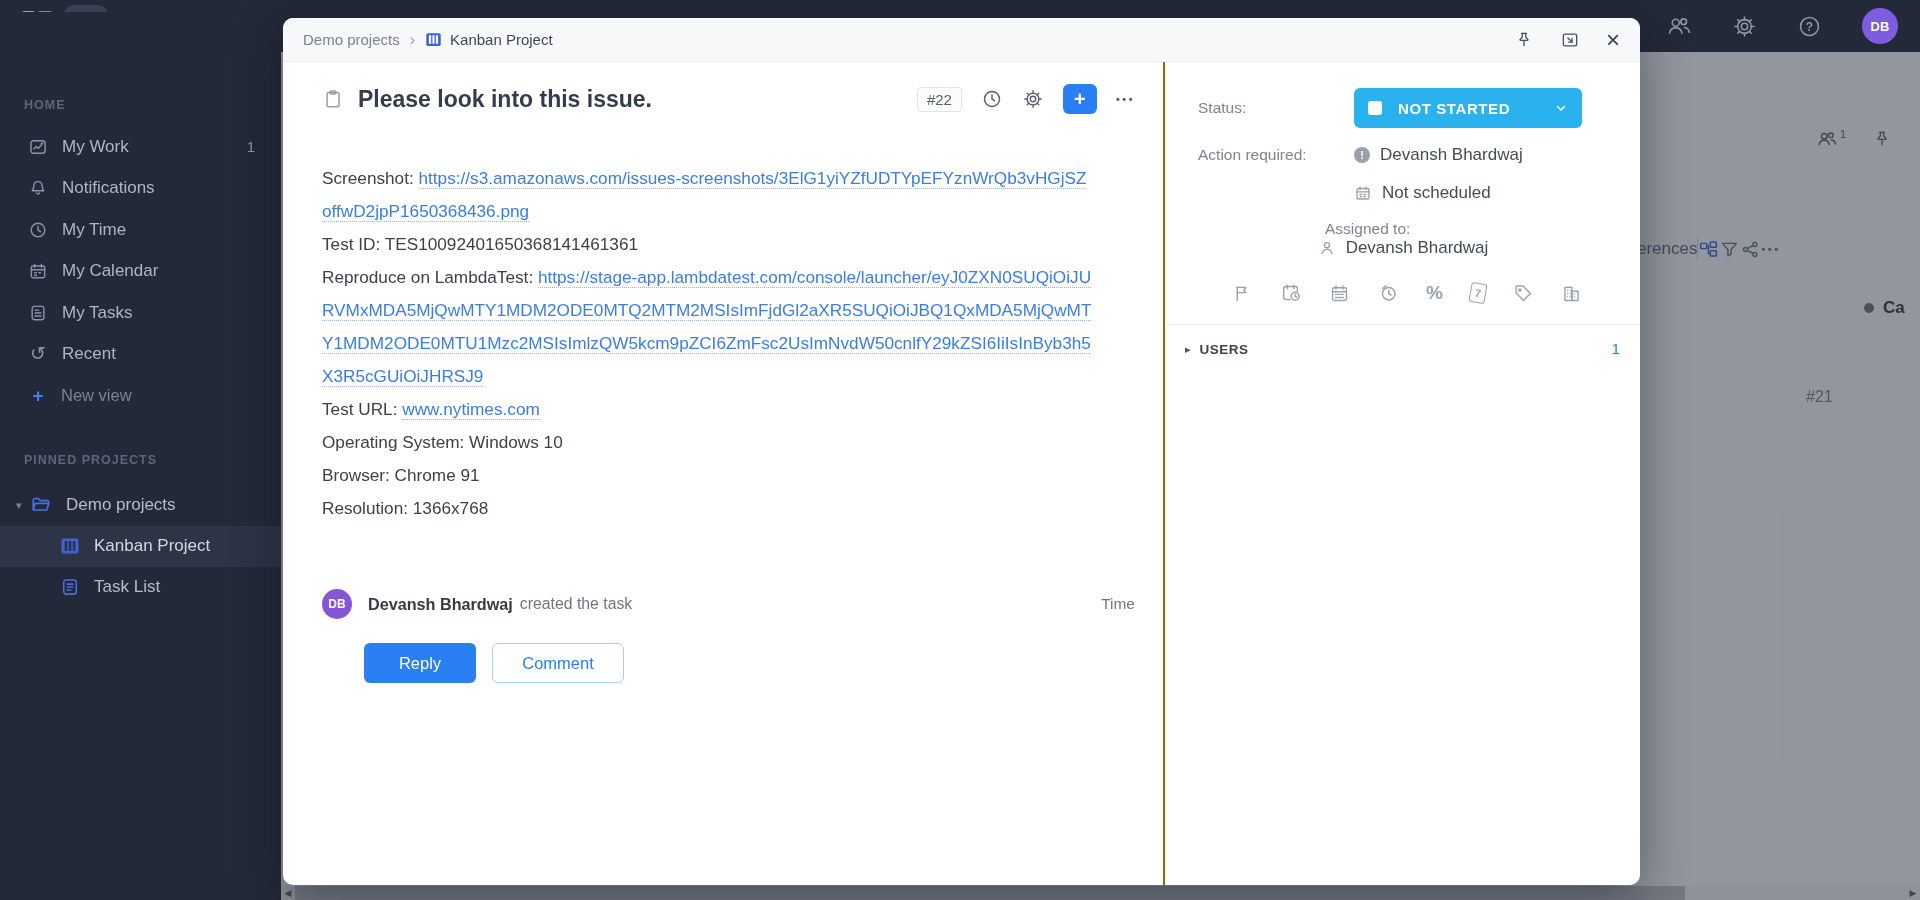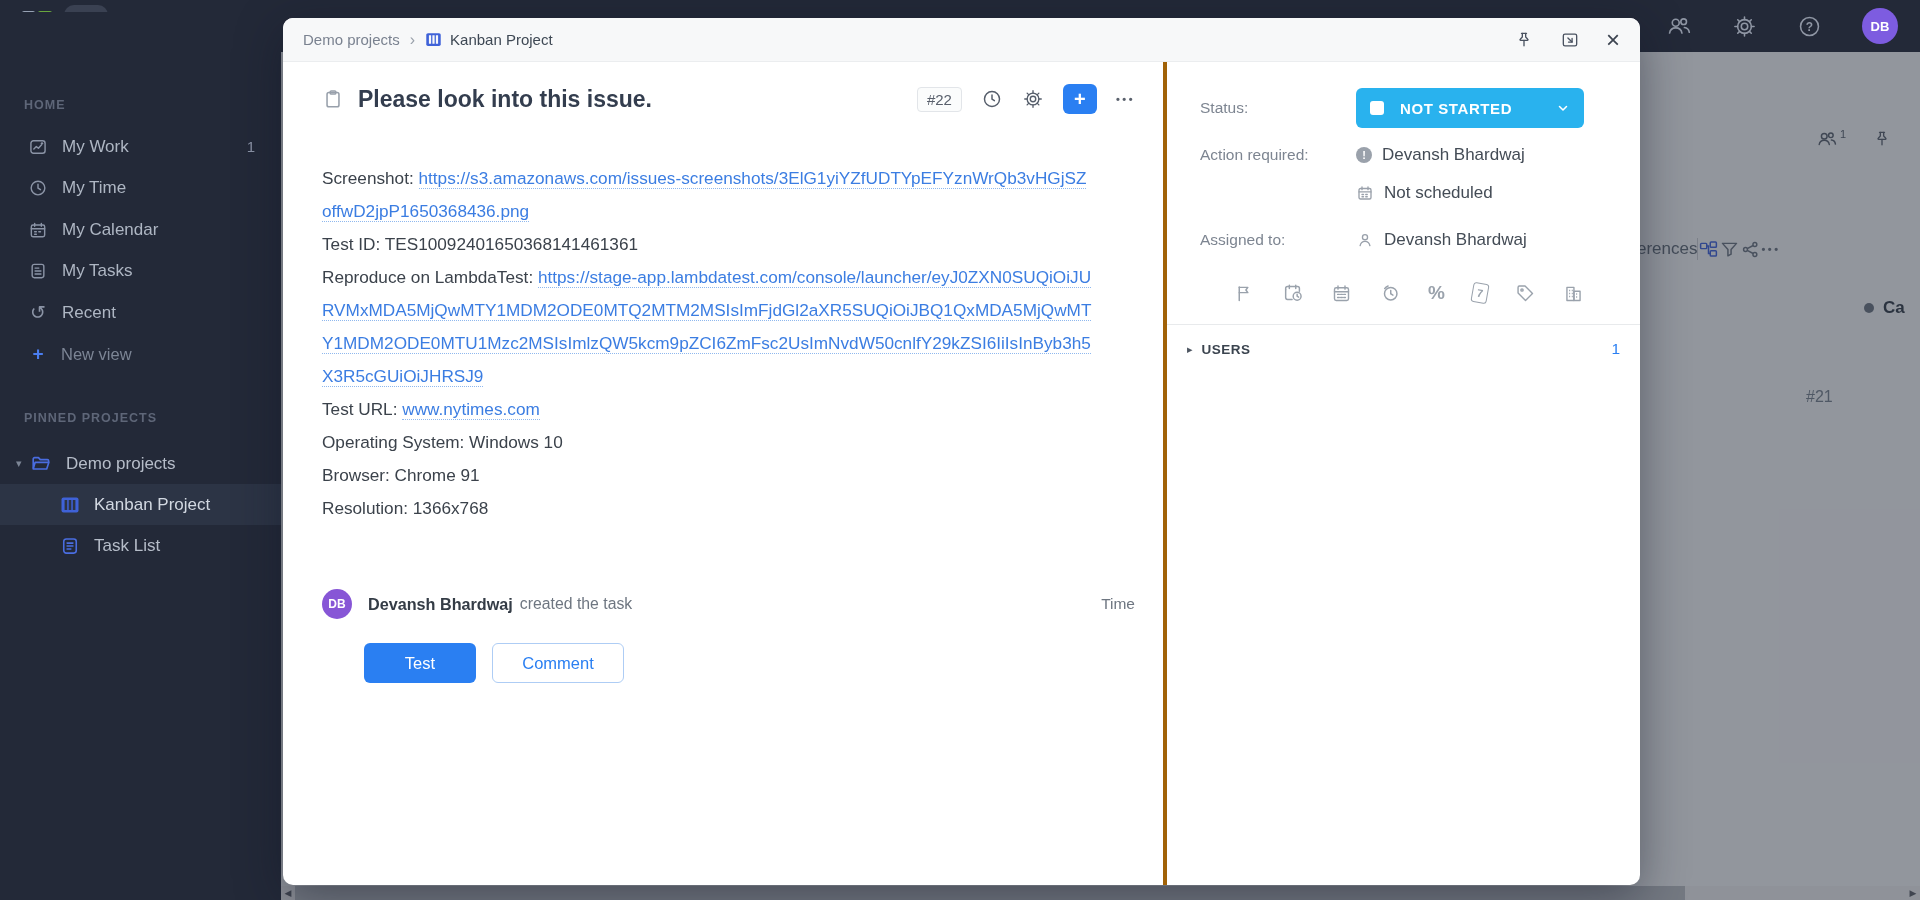--- a/index.html
+++ b/index.html
@@ -53,21 +53,21 @@
   .modal-header { height:44px; flex:none; background:#f7f8f9; border-bottom:1px solid #ebedef;
     display:flex; align-items:center; padding:0 20px; }
   .crumb-parent { color:#7a8290; font-size:15px; }
   .crumb-chev { color:#9aa1ab; font-size:16px; margin:0 10px; }
   .crumb-cur { color:#3e4854; font-size:15px; margin-left:8px; }
   .hdr-icons { margin-left:auto; display:flex; align-items:center; gap:26px; color:#4a5260; }
   .close-x { font-size:24px; color:#3c4450; line-height:1; cursor:pointer; }
 
   .modal-body { flex:1; display:flex; min-height:0; }
   .main-col { width:880px; flex:none; padding:14px 28px 0 39px; }
-  .side-col { flex:1; border-left:4px solid #a16207; padding:26px 32px 0 33px; }
+  .side-col { flex:1; border-left:2px solid #a16207; padding:26px 32px 0 33px; }
 
   .title-row { display:flex; align-items:center; height:46px; }
   .title-row h1 { font-size:23px; font-weight:bold; color:#333d4e; margin-left:14px; }
   .title-controls { margin-left:auto; display:flex; align-items:center; gap:19px; color:#565e6b; }
   .id-badge { border:1px solid #e2e5e9; background:#fbfcfc; border-radius:4px; font-size:15px; color:#59606c; padding:3px 9px; }
   .add-btn { width:34px; height:30px; border-radius:6px; background:#2a7ff2; color:#fff; font-size:20px; font-weight:bold;
     display:flex; align-items:center; justify-content:center; border:none; cursor:pointer; }
   .dots { font-size:11px; letter-spacing:2.5px; color:#59606c; font-weight:bold; }
 
   .description { margin-top:40px; width:770px; font-size:17.2px; line-height:33px; color:#3b424b; }
@@ -237,20 +237,29 @@
           <rect x="3.5" y="4.5" width="17" height="15" rx="3"></rect>
             <path d="M7 14.5l3-3 2.5 2 3.8-4.3"></path>
             <circle cx="16.8" cy="7.6" r="1.4" fill="currentColor" stroke="none"></circle>
         </svg>
       </span>
       <span>My Work</span>
       <span class="badge">1</span>
     </div>
     <div class="nav-item">
       <span class="ni">
+        <svg width="20" height="20" viewBox="0 0 24 24" fill="none" stroke="currentColor" stroke-width="1.7" stroke-linecap="round" stroke-linejoin="round">
+          <path d="M12 4.3c-3 0-5 2.3-5 5.3 0 3.6-.9 4.6-1.9 5.6h13.8c-1-1-1.9-2-1.9-5.6 0-3-2-5.3-5-5.3z"></path>
+            <path d="M10.3 17.9a1.8 1.8 0 0 0 3.4 0"></path>
+        </svg>
+      </span>
+      <span>Notifications</span>
+    </div>
+    <div class="nav-item">
+      <span class="ni">
         <svg width="20" height="20" viewBox="0 0 24 24" fill="none" stroke="currentColor" stroke-width="1.7" stroke-linecap="round">
           <circle cx="12" cy="12" r="8.2"></circle>
             <path d="M12 7.5V12l3 2"></path>
         </svg>
       </span>
       <span>My Time</span>
     </div>
     <div class="nav-item">
       <span class="ni">
         <svg width="20" height="20" viewBox="0 0 24 24" fill="none" stroke="currentColor" stroke-width="1.7" stroke-linecap="round">
@@ -391,21 +400,21 @@
       </div>
 
       <div class="activity-row">
         <span class="avatar" style="background:#8756d6;">DB</span>
         <span class="act-name">Devansh Bhardwaj</span>
         <span class="act-verb">created the task</span>
         <span class="act-time">Time</span>
       </div>
 
       <div class="btn-row">
-        <button class="btn btn-reply">Test</button>
+        <button class="btn btn-reply">Reply</button>
         <button class="btn btn-comment">Comment</button>
       </div>
     </div>
 
     <div class="side-col">
       <div class="p-row" style="margin-bottom:6px;">
         <span class="p-label">Status:</span>
         <button class="status-btn">
           <span class="status-sq"></span>
           <span class="status-txt">NOT STARTED</span>
@@ -429,21 +438,21 @@
           <span style="color:#9aa1ab;">
             <svg width="18" height="18" viewBox="0 0 24 24" fill="none" stroke="currentColor" stroke-width="1.8" stroke-linecap="round">
               <rect x="4" y="6" width="16" height="14" rx="2"></rect>
                 <path d="M8 4v3.5M16 4v3.5M4 10.5h16"></path>
                 <path d="M8 14h2M13 14h2M8 17h2M13 17h2"></path>
             </svg>
           </span>
           <span>Not scheduled</span>
         </span>
       </div>
-      <div class="p-row" style="height:40px;margin-top:8px;">
+      <div class="p-row" style="height:40px;margin-top:8px;flex-direction:column;">
         <span class="p-label">Assigned to:</span>
         <span class="p-val">
           <span style="color:#9aa1ab;">
             <svg width="18" height="18" viewBox="0 0 24 24" fill="none" stroke="currentColor" stroke-width="1.8" stroke-linecap="round">
               <circle cx="12" cy="8.3" r="3.4"></circle>
                 <path d="M5.5 19.5c.8-3.8 3-5.7 6.5-5.7s5.7 1.9 6.5 5.7"></path>
             </svg>
           </span>
           <span>Devansh Bhardwaj</span>
         </span>

